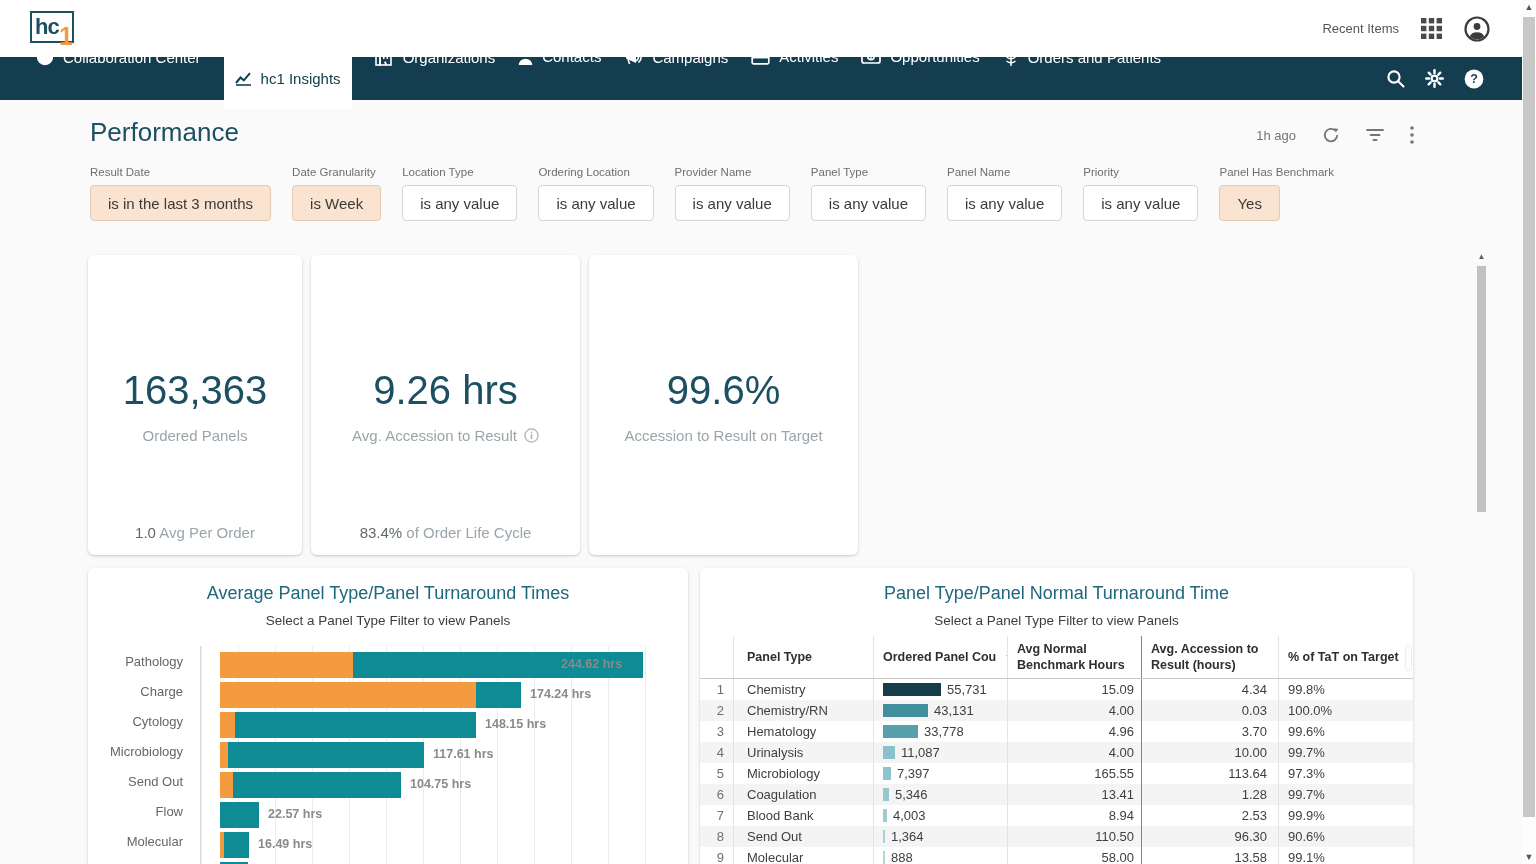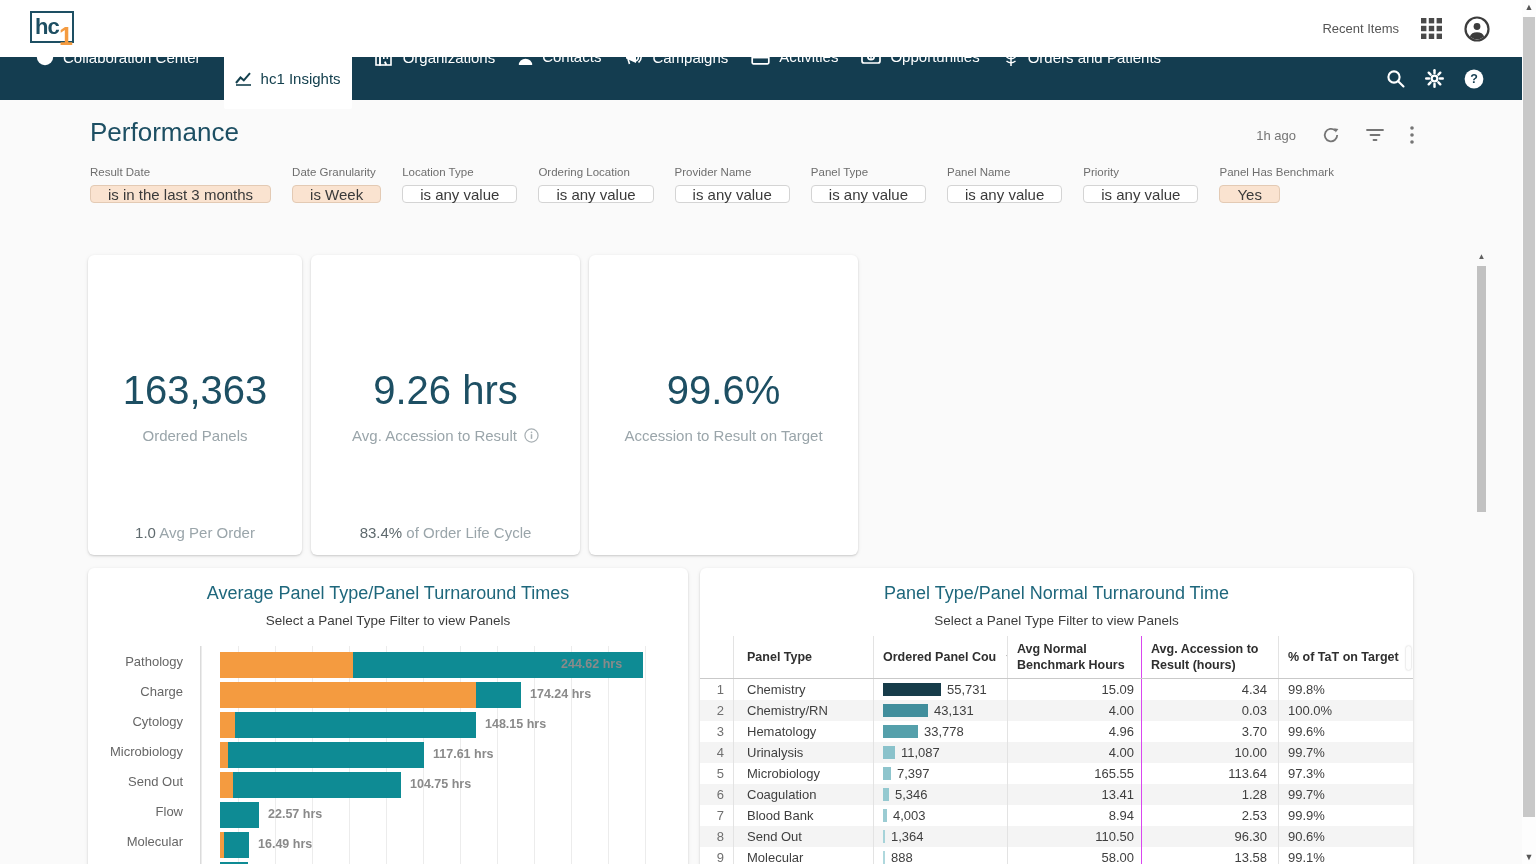--- a/index.html
+++ b/index.html
@@ -24,21 +24,21 @@
 
   
   .content { position:absolute; top:100px; left:0; width:1536px; height:764px; background:#fafafa; overflow:hidden; }
   .page-title { position:absolute; left:90px; top:17px; font-size:26px; color:#1d4f63; }
   .dash-meta { position:absolute; right:122px; top:26px; display:flex; align-items:center; gap:26px; }
   .updated { font-size:13px; color:#757575; }
 
   
   .filters { position:absolute; left:90px; top:66px; display:flex; gap:21px; }
   .filter-label { font-size:11.5px; color:#6e6e6e; margin-bottom:7px; }
-  .filter-chip { height:18px; border-radius:4px; background:#ffffff; border:1px solid #d4d4d4; color:#3a3a3a;
+  .filter-chip { height:36px; border-radius:4px; background:#ffffff; border:1px solid #d4d4d4; color:#3a3a3a;
                  font-size:15px; display:inline-flex; align-items:center; padding:0 17px; cursor:pointer; white-space:nowrap; }
   .filter-chip.active { background:#fae3d0; border-color:#e3cab4; }
 
   
   .kpi-row { position:absolute; left:88px; top:155px; display:flex; gap:9px; }
   .card { background:#ffffff; border-radius:6px; box-shadow:0 1px 2px rgba(0,0,0,.14), 0 1px 4px rgba(0,0,0,.08); }
   .kpi-card { height:300px; position:relative; }
   .kpi-value { position:absolute; top:113px; left:0; right:0; text-align:center; font-size:40px; color:#1d4f63; }
   .kpi-label { position:absolute; top:172px; left:0; right:0; text-align:center; font-size:15px; color:#9aa5aa; display:flex; justify-content:center; align-items:center; gap:7px; }
   .kpi-foot { position:absolute; bottom:14px; left:0; right:0; text-align:center; font-size:15px; color:#9aa5aa; }

